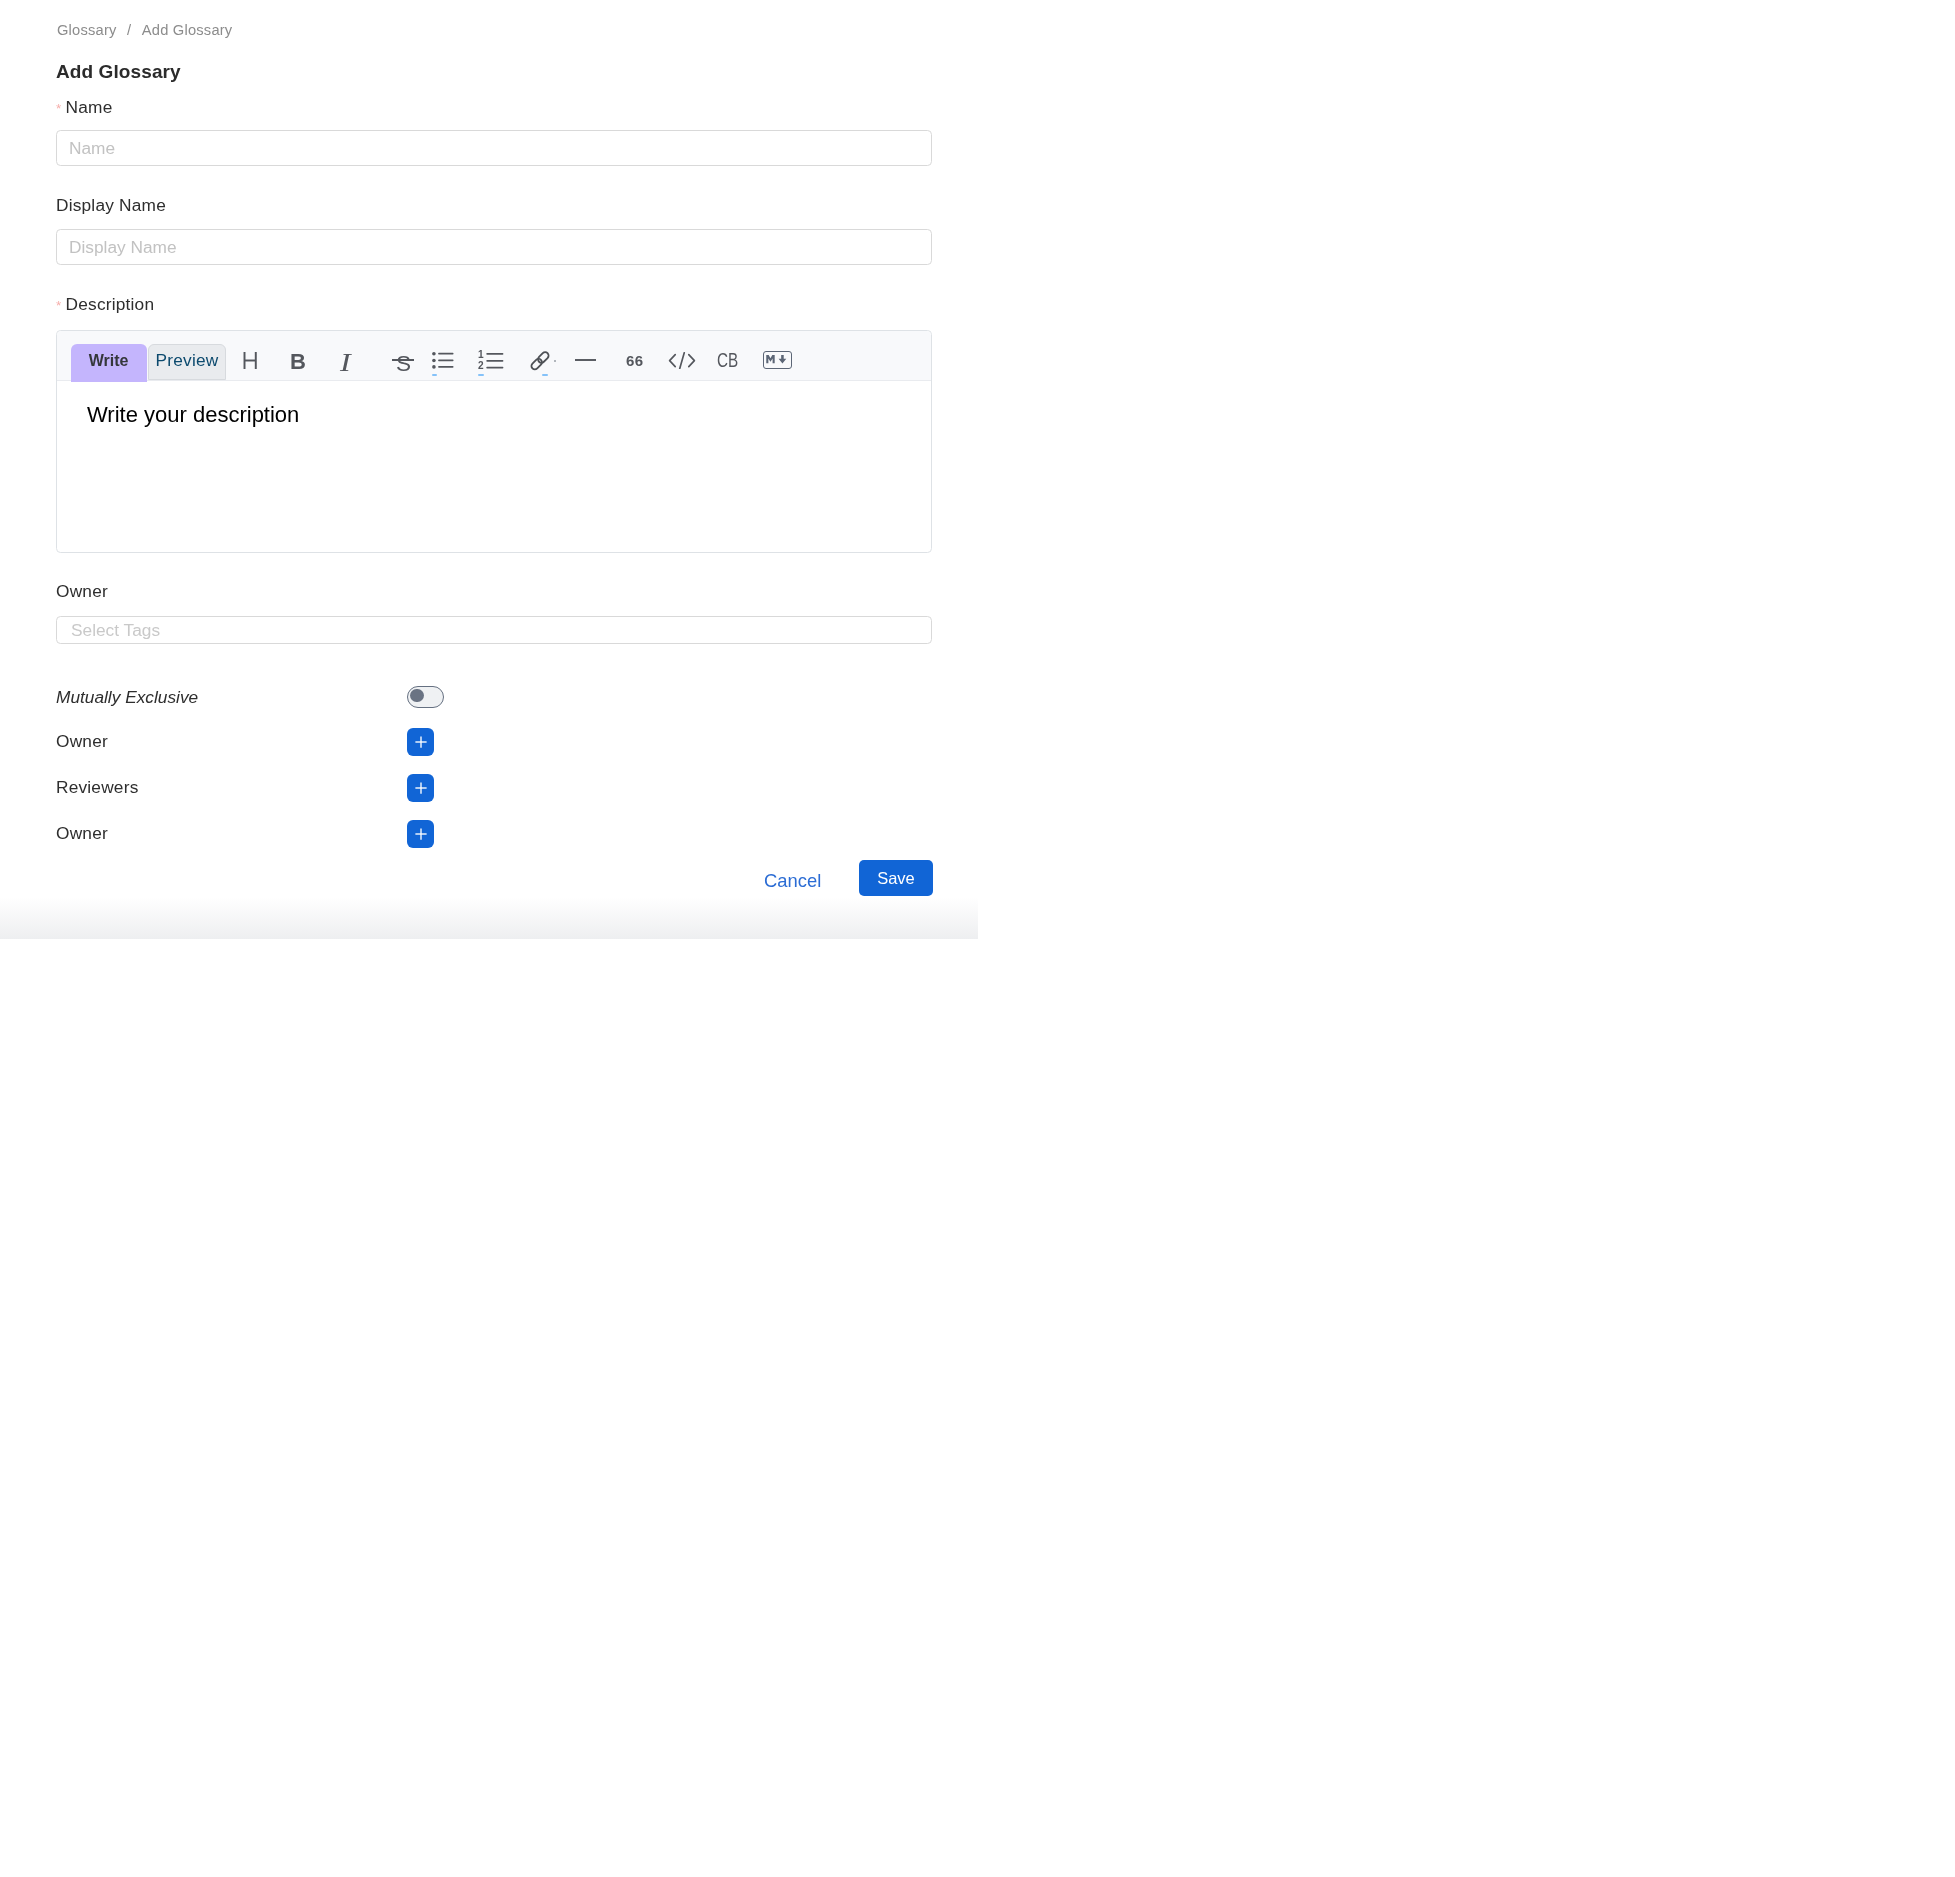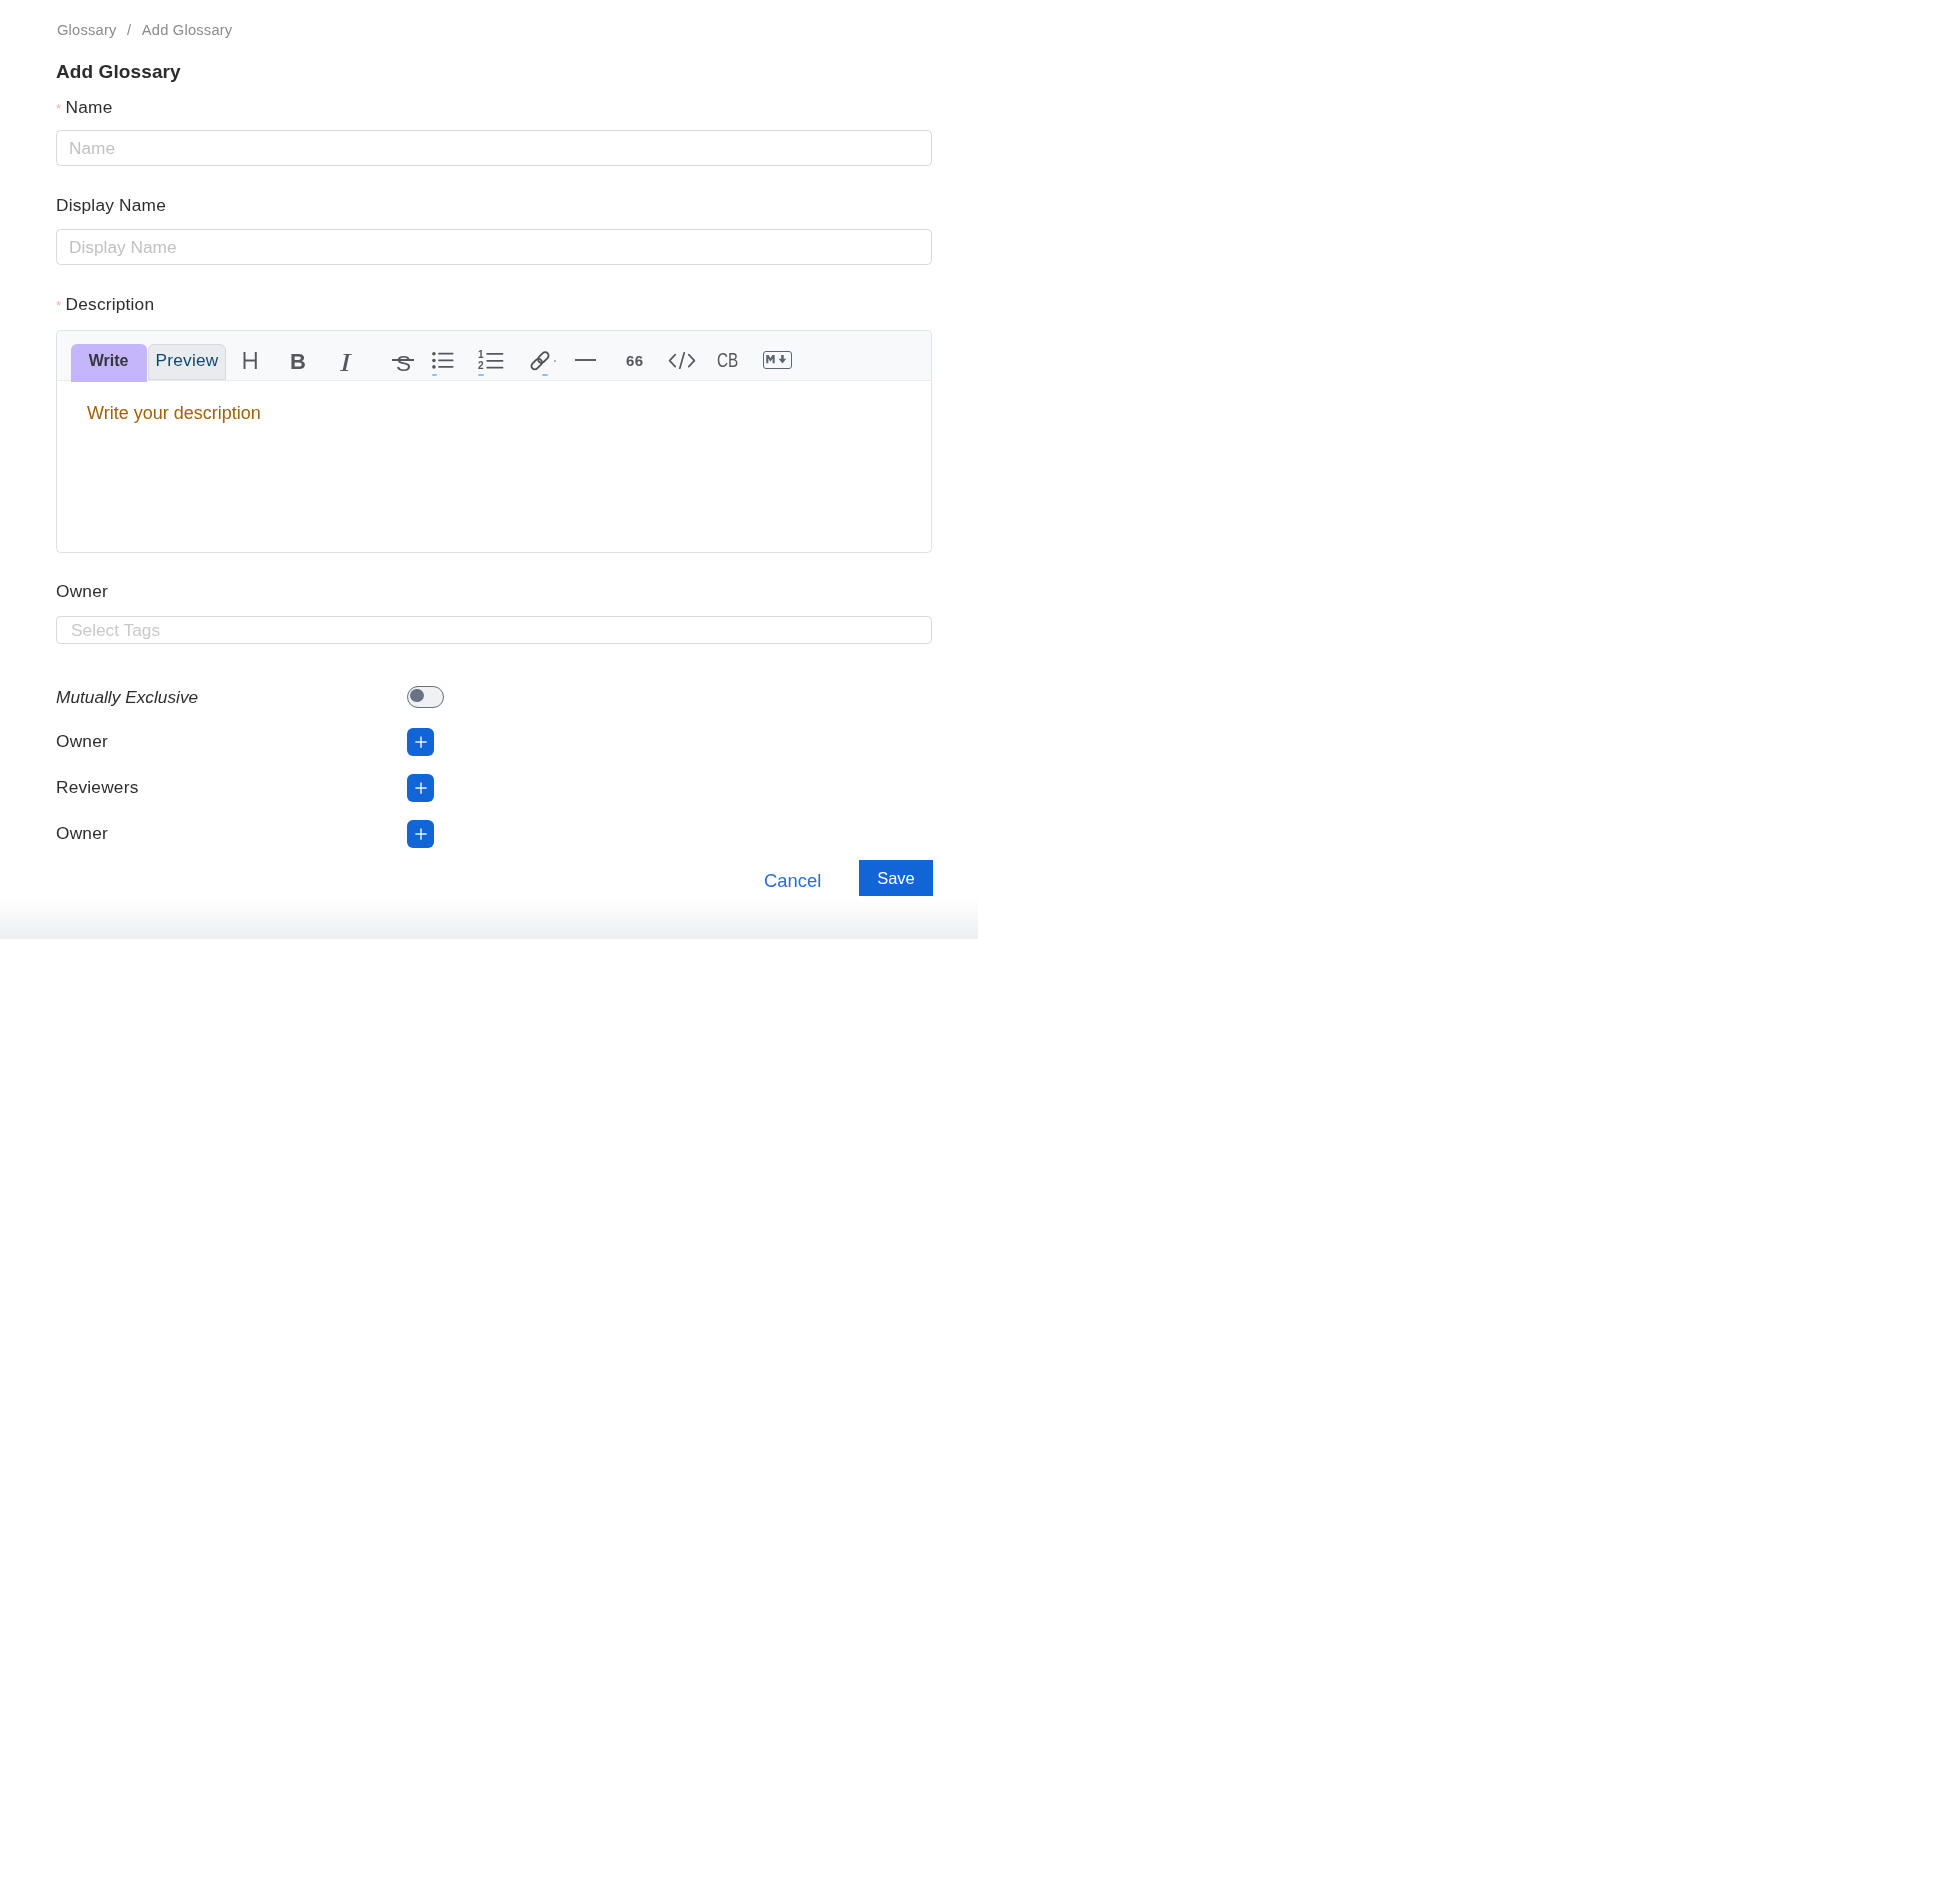--- a/index.html
+++ b/index.html
@@ -11,28 +11,28 @@
   .lbl { font-size:17.3px; color:#2e2e2e; letter-spacing:0.2px; }
   .req { color:#f6aeab; margin-right:4.1px; font-size:13.5px; }
   .inp { position:absolute; left:56px; width:876px; height:36px; border:0.8px solid #d9d9d9; border-radius:4.5px; background:#fff; display:flex; align-items:center; padding-left:12px; font-size:17.3px; color:#c2c2c2; }
   
   .editor { position:absolute; left:56px; top:330px; width:876px; height:223px; border:0.8px solid #dee2e6; border-radius:4.5px; background:#fff; }
   .toolbar { position:absolute; left:0; top:0; width:100%; height:50px; background:#f8f9fb; border-bottom:0.8px solid #e9ebef; border-radius:4.5px 4.5px 0 0; }
   .tab { position:absolute; top:13px; height:36px; display:flex; align-items:center; justify-content:center; font-size:16.5px; border-radius:6px 6px 0 0; padding-bottom:3.8px; letter-spacing:0.2px; }
   .tab.write { left:13.5px; width:76px; height:38px; background:#c4b5fd; color:#35373b; font-weight:700; font-size:16px; letter-spacing:0; z-index:2; }
   .tab.preview { left:91px; width:78px; background:#e9ebee; border:0.8px solid #d7dade; color:#0c4a6e; font-size:17.3px; }
   .icon { position:absolute; color:#54575d; }
-  .ph-desc { top:403px; left:86px; font-size:18px; color:#a16207; }
+  .ph-desc { top:403px; left:86px; font-size:22px; color:#000000; }
   
   .toggle { position:absolute; left:407px; top:686px; width:37px; height:22px; border:1.5px solid #657081; border-radius:11.3px; background:#eff1f3; }
   .knob { position:absolute; left:2.3px; top:1.9px; width:13.5px; height:13.5px; border-radius:50%; background:#6a7383; }
   .plusbtn { position:absolute; left:407px; width:27px; height:28px; background:#1165d6; border-radius:6px; }
   .plusbtn svg { position:absolute; left:50%; top:50%; transform:translate(-50%,-50%); }
   .cancel { top:872px; left:764px; font-size:18.4px; color:#2b6cd4; }
-  .savebtn { position:absolute; left:859px; top:860px; width:74px; height:36px; background:#1165d6; border-radius:0; display:flex; align-items:center; justify-content:center; color:#fff; font-size:16.5px; }
+  .savebtn { position:absolute; left:859px; top:860px; width:74px; height:36px; background:#1165d6; border-radius:5px; display:flex; align-items:center; justify-content:center; color:#fff; font-size:16.5px; }
   .footgrad { position:absolute; left:0; bottom:0; width:100%; height:42px; background:linear-gradient(180deg, rgba(238,239,241,0) 0%, rgba(236,237,239,0.92) 100%); }
   .bluedash { position:absolute; height:2.3px; border-radius:1.5px; background:#85c2f9; top:43px; }
 </style>
 </head>
 <body>
   <div class="abs crumb"><span>Glossary</span><span class="sep">/</span><span>Add Glossary</span></div>
   <h1 class="abs">Add Glossary</h1>
 
   <div class="abs lbl" style="top:99px; left:56px;"><span class="req">*</span>Name</div>
   <div class="inp" style="top:130px;">Name</div>

